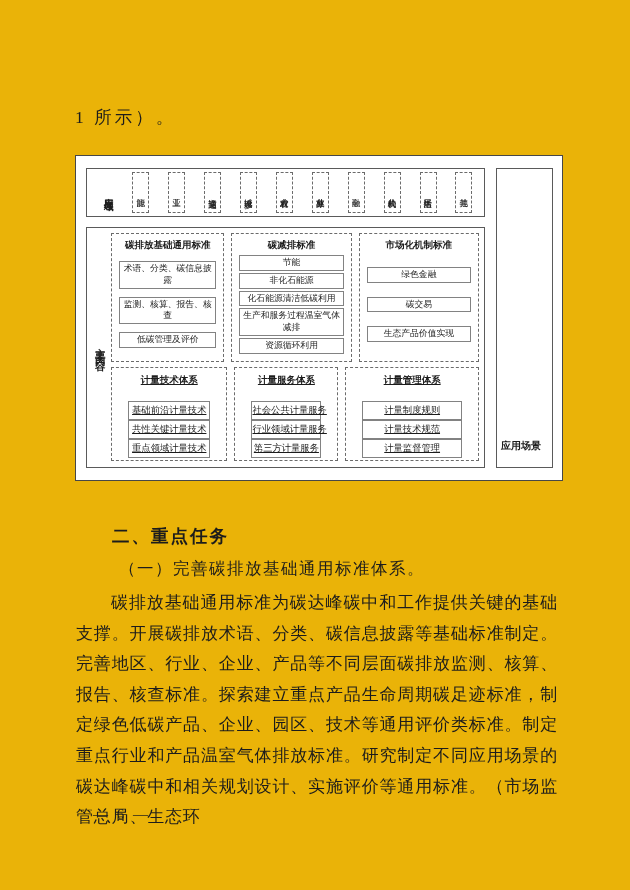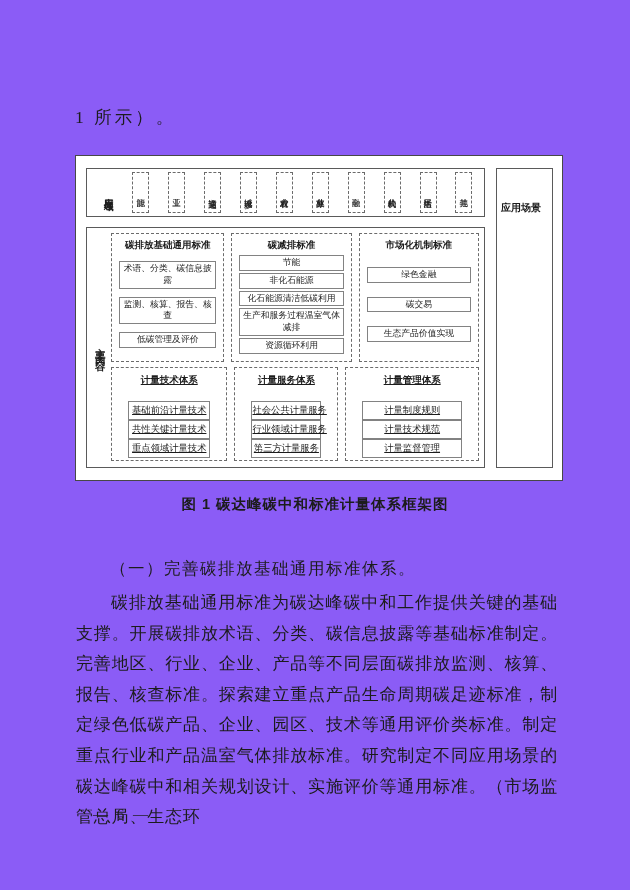--- a/index.html
+++ b/index.html
@@ -1,21 +1,21 @@
 <!DOCTYPE html>
 <html><head>
 <meta charset="utf-8">
 <style>
   * { margin:0; padding:0; box-sizing:border-box; }
   html,body { background:#ffffff; }
   body {
     width:630px; height:890px; position:relative; overflow:hidden;
     font-family:"Liberation Serif", serif; color:#1c1c1c;
   }
-  .page { position:absolute; inset:0; background:#8b5cf6; }
+  .page { position:absolute; inset:0; background:#eab308; }
 
   .top-text {
     position:absolute; left:75px; top:105px;
     font-size:17.5px; letter-spacing:3px;
   }
 
   
   .diagram {
     position:absolute; left:75px; top:155px; width:488px; height:326px;
     border:1.5px solid #474747; background:#fff;
@@ -61,21 +61,21 @@
   .met-row { flex:1; display:flex; gap:7px; min-height:0;text-decoration:underline; }
   .met-group { border:1px dashed #6b6b6b; display:flex; flex-direction:column; padding:4px 6px 6px; min-width:0; }
   .met-group:nth-child(1){ flex:113; }
   .met-group:nth-child(2){ flex:99; }
   .met-group:nth-child(3){ flex:132; }
   .met-items { flex:1; display:flex; flex-direction:column; justify-content:space-between; padding:0 10px;margin-top:13px; }
   .met-cell { border:1px solid #828282; text-align:center; font-size:9.3px; padding:2px 0; white-space:nowrap; }
 
   .scenario-col {
     width:57px; border:1px solid #5a5a5a; flex:0 0 auto;
-    display:flex; flex-direction:row; align-items:flex-start; padding:32px 4px 14px;
+    display:flex; flex-direction:row; align-items:flex-end; padding:32px 4px 14px;
   }
   .scen-label { font-weight:bold; font-size:10px; white-space:nowrap; }
   .scen-items {
     flex:1; width:100%; margin-top:4px;
     display:flex; flex-direction:column; justify-content:space-evenly; align-items:center;
   }
   .scen-box {
     width:46px; border:1px dashed #6b6b6b; text-align:center;
     font-size:9.8px; padding:4px 0;
   }
@@ -85,21 +85,21 @@
     position:absolute; left:0; top:495px; width:100%; text-align:center;
     font-family:"Liberation Sans", sans-serif; font-weight:bold;
     font-size:14.5px; letter-spacing:1px;
   }
   .heading {
     position:absolute; left:112px; top:524px;
     font-family:"Liberation Sans", sans-serif; font-weight:bold;
     font-size:17.5px; letter-spacing:2px;
   }
   .subheading {
-    position:absolute; left:110px; top:558px;
+    position:absolute; left:119px; top:558px;
     font-size:16.5px; letter-spacing:1.5px;
   }
   .paragraph {
     position:absolute; left:76px; top:588px; width:482px;
     font-size:17px; line-height:30.6px; letter-spacing:0.8px;
     text-align:justify; text-indent:35px;
   }
   .footer {
     position:absolute; left:93px; top:806px;
     font-size:15px; letter-spacing:2.5px;
@@ -217,18 +217,18 @@
 
         </div>
       </div>
     </div>
 
     <div class="scenario-col">
       <div class="scen-label">应用场景</div>
     </div>
   </div>
 
-  <div class="caption">图 1  碳达峰碳中和标准计量体系框架图</div>
+  <div class="heading">二、重点任务</div>
   <div class="subheading">（一）完善碳排放基础通用标准体系。</div>
   <div class="paragraph">碳排放基础通用标准为碳达峰碳中和工作提供关键的基础支撑。开展碳排放术语、分类、碳信息披露等基础标准制定。完善地区、行业、企业、产品等不同层面碳排放监测、核算、报告、核查标准。探索建立重点产品生命周期碳足迹标准，制定绿色低碳产品、企业、园区、技术等通用评价类标准。制定重点行业和产品温室气体排放标准。研究制定不同应用场景的碳达峰碳中和相关规划设计、实施评价等通用标准。（市场监管总局、生态环</div>
   <div class="footer">— 6 —</div>
 
 </div>
 
 </body></html>

